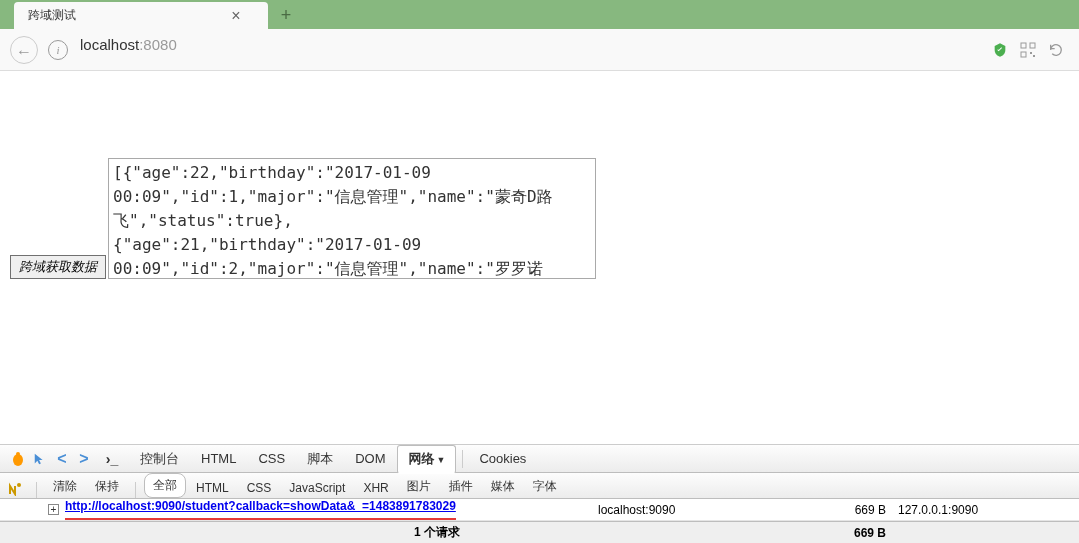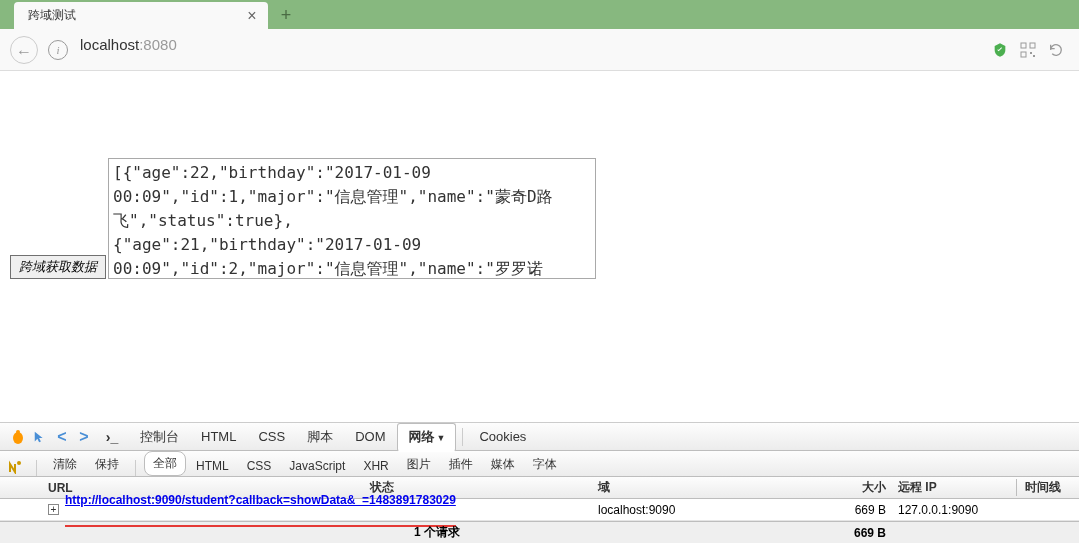--- a/index.html
+++ b/index.html
@@ -1,20 +1,20 @@
 <!DOCTYPE html>
 <html><head>
 <meta charset="utf-8">
 <style>
   * { box-sizing: border-box; margin: 0; padding: 0; }
   body { font-family: Arial, "Microsoft YaHei", sans-serif; font-size: 12px; background: #fff; width: 1079px; height: 543px; overflow: hidden; }
 
   
   .tab-strip { height: 29px; background: #87b87f; display: flex; align-items: flex-end; padding-left: 14px; }
-  .tab { background: #f9f9f9; height: 27px; width: 254px; border-radius: 4px 4px 0 0; display: flex; align-items: center; padding: 0 8px 0 14px; position: relative; }
+  .tab { background: #f9f9f9; height: 27px; width: 254px; border-radius: 4px 4px 0 0; display: flex; align-items: center; padding: 0 24px 0 14px; position: relative; }
   .tab-title { flex: 1; color: #333; font-size: 12px; }
   .tab-close { width: 16px; height: 16px; display: flex; align-items: center; justify-content: center; color: #666; font-size: 16px; cursor: pointer; }
   .new-tab { width: 24px; height: 20px; margin-left: 6px; margin-bottom: 4px; color: #4a6b44; font-size: 18px; display: flex; align-items: center; justify-content: center; cursor: pointer; }
 
   .nav-bar { height: 42px; background: #f9f9f9; border-bottom: 1px solid #ddd; display: flex; align-items: center; padding: 0 10px; gap: 6px; }
   .back-btn { width: 28px; height: 28px; border: 1px solid #ccc; border-radius: 50%; display: flex; align-items: center; justify-content: center; color: #999; font-size: 16px; cursor: pointer; }
   .info-icon { width: 20px; height: 20px; border: 1px solid #999; border-radius: 50%; display: flex; align-items: center; justify-content: center; color: #999; font-size: 11px; font-style: italic; font-family: serif; margin-left: 4px; }
   .url-bar { flex: 1; height: 28px; border: none; background: transparent; padding: 0 6px; font-size: 15px; color: #333; }
   .url-bar .port { color: #999; }
   .nav-icons { display: flex; align-items: center; gap: 10px; margin-right: 4px; }
@@ -52,21 +52,21 @@
   .col-url { flex: 0 0 370px; padding-left: 48px; }
   .col-status { flex: 0 0 228px; }
   .col-domain { flex: 0 0 228px; }
   .col-size { flex: 0 0 72px; text-align: right; padding-right: 12px; }
   .col-ip { flex: 0 0 118px; }
   .col-timeline { flex: 1; border-left: 1px solid #bdbdbd; padding-left: 8px; }
 
   .dt-row { display: flex; height: 22px; align-items: center; background: #fff; border-bottom: 1px solid #e5e5e5; }
   .row-url-cell { flex: 0 0 598px; display: flex; align-items: center; padding-left: 48px; gap: 6px; }
   .row-expand { width: 11px; height: 11px; border: 1px solid #888; background: #fff; display: flex; align-items: center; justify-content: center; font-size: 10px; line-height: 1; color: #333; cursor: pointer; }
-  .row-url { color: #0000ee; text-decoration: underline; font-weight: bold; cursor: pointer; border-bottom: 2px solid #e53935; padding-bottom: 18px; }
+  .row-url { color: #0000ee; text-decoration: underline; font-weight: bold; cursor: pointer; border-bottom: 2px solid #e53935; padding-bottom: 5px; }
   .row-domain-cell { flex: 0 0 228px; }
   .row-size-cell { flex: 0 0 72px; text-align: right; padding-right: 12px; }
   .row-ip-cell { flex: 0 0 118px; }
   .row-timeline-cell { flex: 1; border-left: 1px solid #e5e5e5; }
 
   .dt-summary { display: flex; height: 22px; align-items: center; background: #efefef; border-top: 1px solid #bdbdbd; }
   .sum-label { flex: 0 0 826px; padding-left: 48px; font-weight: bold; text-align: center; }
   .sum-size { flex: 0 0 72px; text-align: right; padding-right: 12px; font-weight: bold; }
 </style>
 </head>
@@ -160,28 +160,20 @@
     <div class="dt-subtab">CSS</div>
     <div class="dt-subtab">JavaScript</div>
     <div class="dt-subtab">XHR</div>
     <div class="dt-subtab">图片</div>
     <div class="dt-subtab">插件</div>
     <div class="dt-subtab">媒体</div>
     <div class="dt-subtab">字体</div>
   </div>
 
   <div class="dt-grid">
-    <div class="dt-header">
-      <div class="col-url">URL</div>
-      <div class="col-status">状态</div>
-      <div class="col-domain">域</div>
-      <div class="col-size">大小</div>
-      <div class="col-ip">远程 IP</div>
-      <div class="col-timeline">时间线</div>
-    </div>
     <div class="dt-row">
       <div class="row-url-cell">
         <div class="row-expand">+</div>
         <a class="row-url">http://localhost:9090/student?callback=showData&amp;_=1483891783029</a>
       </div>
       <div class="row-domain-cell">localhost:9090</div>
       <div class="row-size-cell">669 B</div>
       <div class="row-ip-cell">127.0.0.1:9090</div>
       <div class="row-timeline-cell"></div>
     </div>

